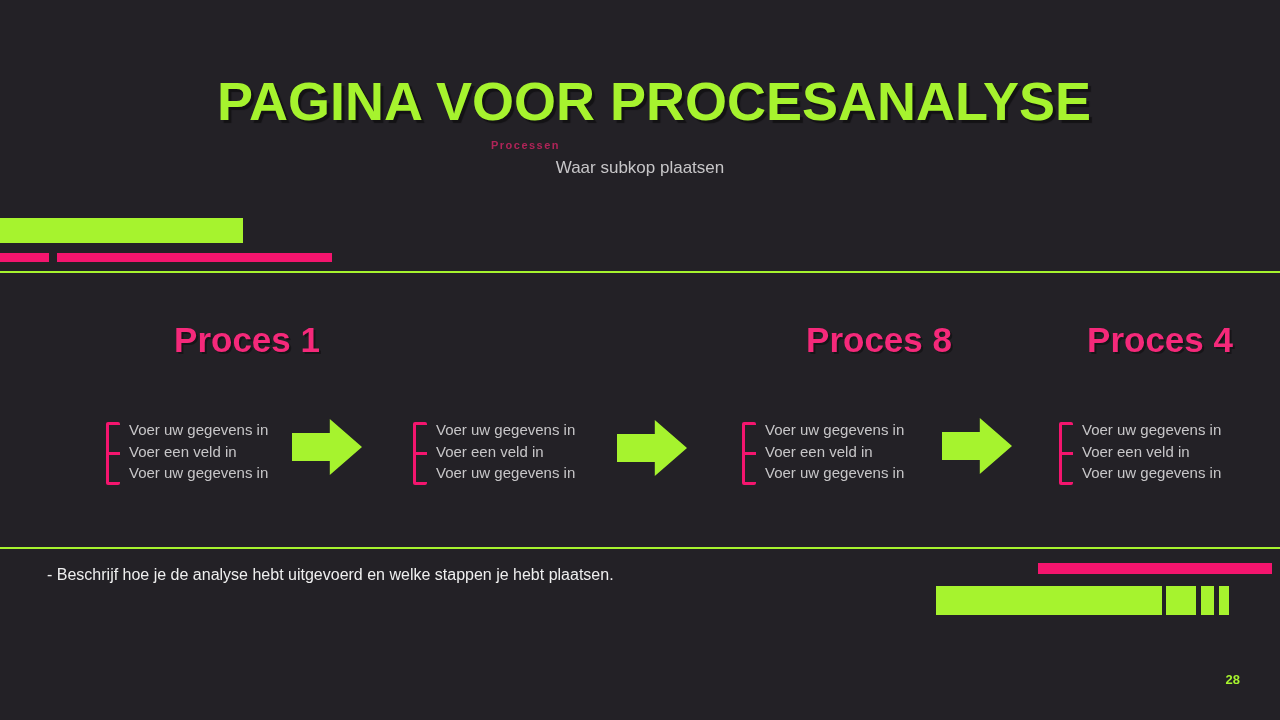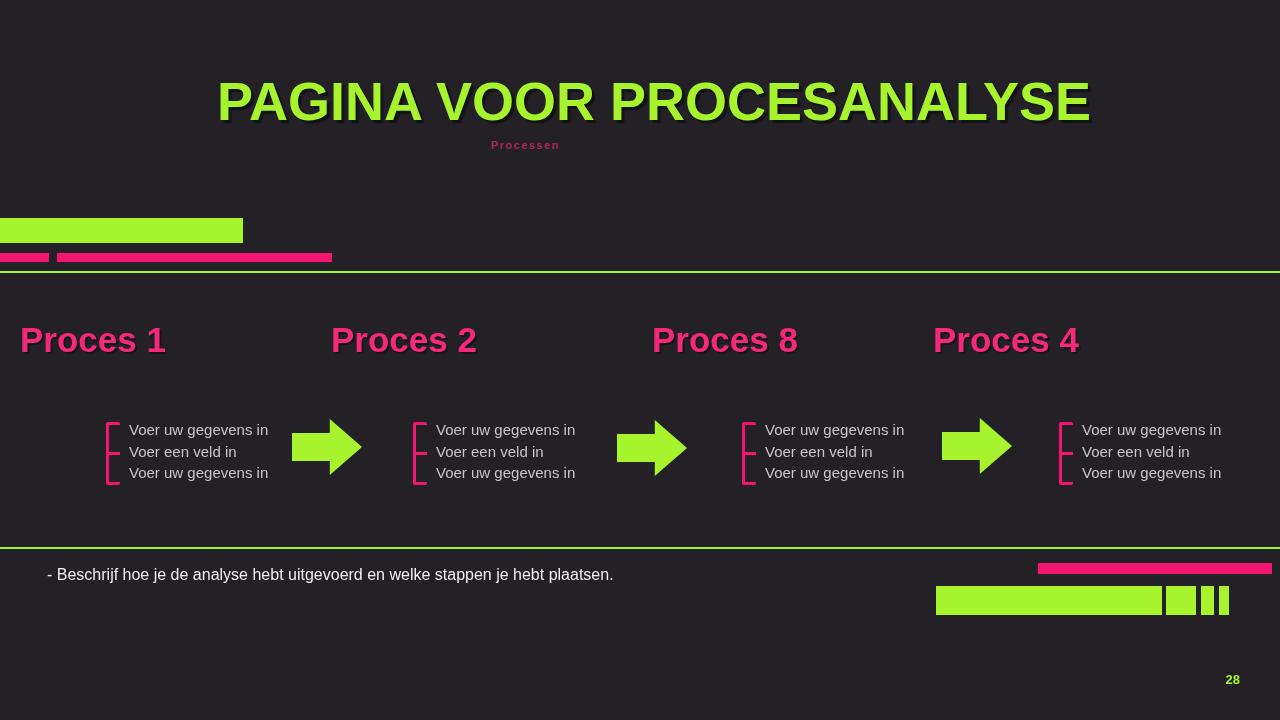--- a/index.html
+++ b/index.html
@@ -59,21 +59,21 @@
     position: absolute;
     left: 0; width: 1280px; height: 2px;
     background: var(--green);
   }
 
   
   .proc-title {
     position: absolute;
     top: 320px;
     width: 300px;
-    text-align: left;
+    text-align: right;
     font-size: 35px;
     font-weight: 700;
     color: var(--heading-pink);
     text-shadow: 2px 2px 0 rgba(0,0,0,0.35);
     white-space: nowrap;
   }
   .proc-body {
     position: absolute;
     top: 419px;
     display: flex;
@@ -128,39 +128,39 @@
     color: var(--green);
   }
 </style>
 </head>
 <body>
 
 <div class="slide">
 
   <div class="abs title">PAGINA VOOR PROCESANALYSE</div>
   <div class="abs eyebrow">Processen</div>
+  <div class="abs subtitle">Waar subkop plaatsen</div>
 
   <div class="bar green" style="left:0; top:218px; width:243px; height:25px;"></div>
   <div class="bar pink" style="left:0; top:253px; width:49px; height:9px;"></div>
   <div class="bar pink" style="left:57px; top:253px; width:275px; height:9px;"></div>
   <div class="hairline" style="top:271px;"></div>
 
   <div class="proc-title" style="left:20px;">Proces 1</div>
   <div class="proc-body" style="left:98px;">
     <div class="bracket"></div>
     <div class="proc-lines">
       <div>Voer uw gegevens in</div>
       <div>Voer een veld in</div>
       <div>Voer uw gegevens in</div>
     </div>
   </div>
 
   <div class="flow-arrow" style="left:292px; top:419px;"></div>
 
-  <div class="proc-title" style="left:331px;">Proces 2</div>
   <div class="proc-body" style="left:405px;">
     <div class="bracket"></div>
     <div class="proc-lines">
       <div>Voer uw gegevens in</div>
       <div>Voer een veld in</div>
       <div>Voer uw gegevens in</div>
     </div>
   </div>
 
   <div class="flow-arrow" style="left:617px; top:420px;"></div>

